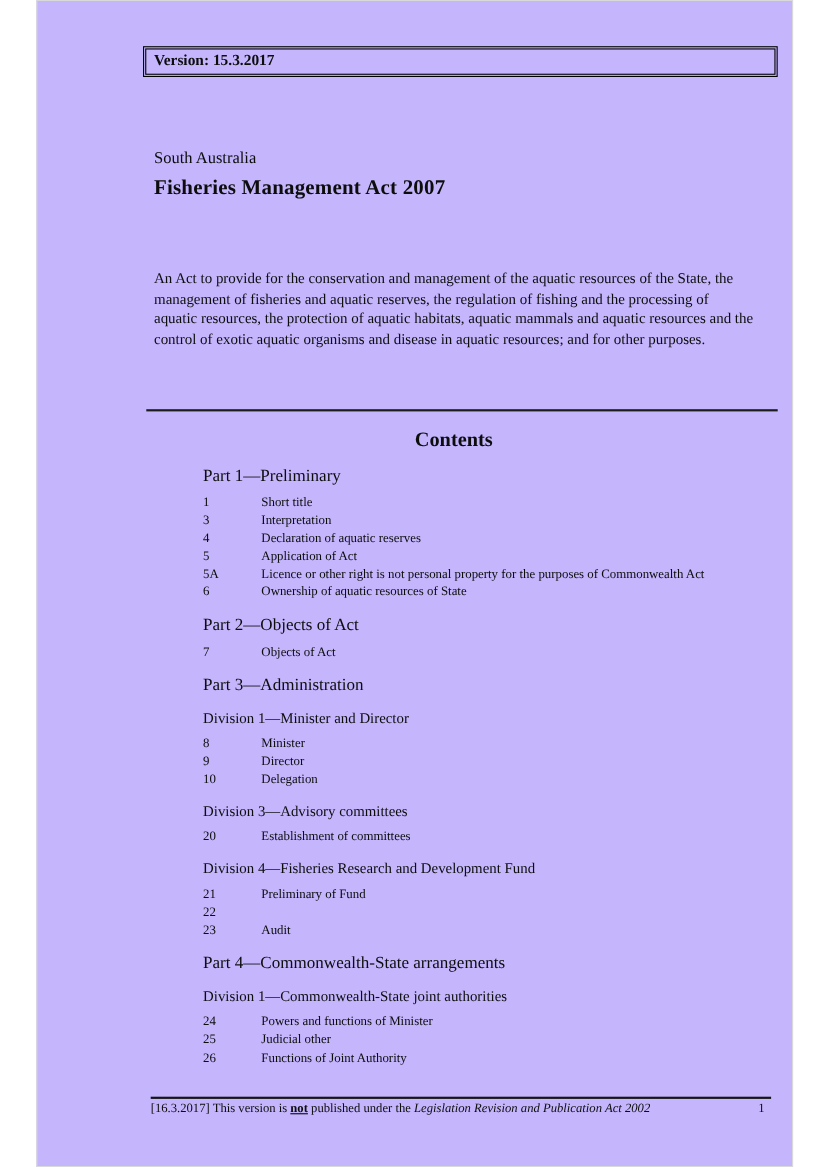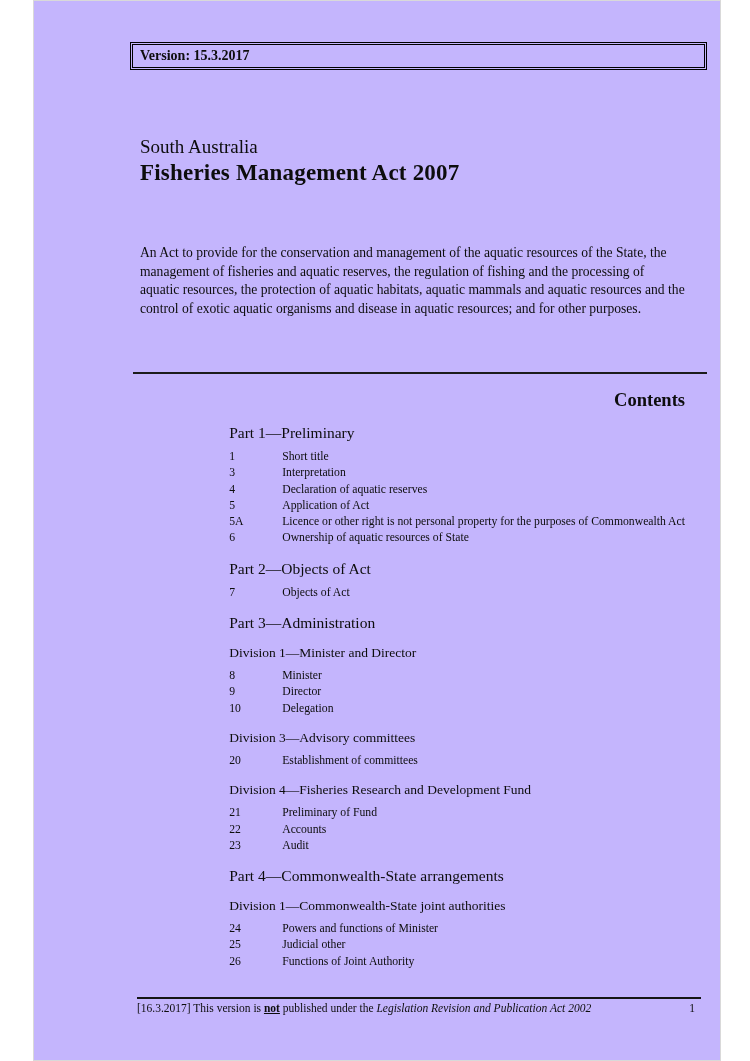--- a/index.html
+++ b/index.html
@@ -22,27 +22,27 @@
     border: 3px double #000;
     display: flex;
     align-items: center;
     padding-left: 7px;
     font-size: 14px;
     font-weight: bold;
   }
   .jurisdiction {
     position: absolute;
     left: 107px; top: 136px;
-    font-size: 19px;
+    font-size: 15px;
   }
   .act-title {
     position: absolute;
     left: 107px; top: 160px;
     margin: 0;
-    font-size: 23px;
+    font-size: 19px;
     font-weight: bold;
     letter-spacing: 0.2px;
   }
   .long-title {
     position: absolute;
     left: 107px; top: 244px;
     width: 545px;
     margin: 0;
     font-size: 13.6px;
     line-height: 18.6px;
@@ -53,21 +53,21 @@
     left: 100px; top: 372px;
     width: 574px; height: 2px;
     background: #1c1c1c;
   }
   .contents {
     position: absolute;
     left: 107px; top: 390px;
     width: 545px;
     display: flex;
     flex-direction: column;
-    align-items: flex-end;
+    align-items: center;
   }
   .contents-heading {
     margin: 0;
     font-size: 18.5px;
     font-weight: bold;
   }
   .toc-part {
     font-size: 15.5px;
     margin-top: 12px;
     line-height: 19px;
@@ -183,21 +183,20 @@
           </div>
         </div>
         <div class="toc-division">Division 4—Fisheries Research and Development Fund</div>
         <div class="toc-items">
           <div class="toc-row">
             <span class="toc-num">21</span>
             <span class="toc-label">Preliminary of Fund</span>
           </div>
           <div class="toc-row">
             <span class="toc-num">22</span>
-            <span class="toc-label">Accounts</span>
           </div>
           <div class="toc-row">
             <span class="toc-num">23</span>
             <span class="toc-label">Audit</span>
           </div>
         </div>
         <div class="toc-part">Part 4—Commonwealth-State arrangements</div>
         <div class="toc-division">Division 1—Commonwealth-State joint authorities</div>
         <div class="toc-items">
           <div class="toc-row">

